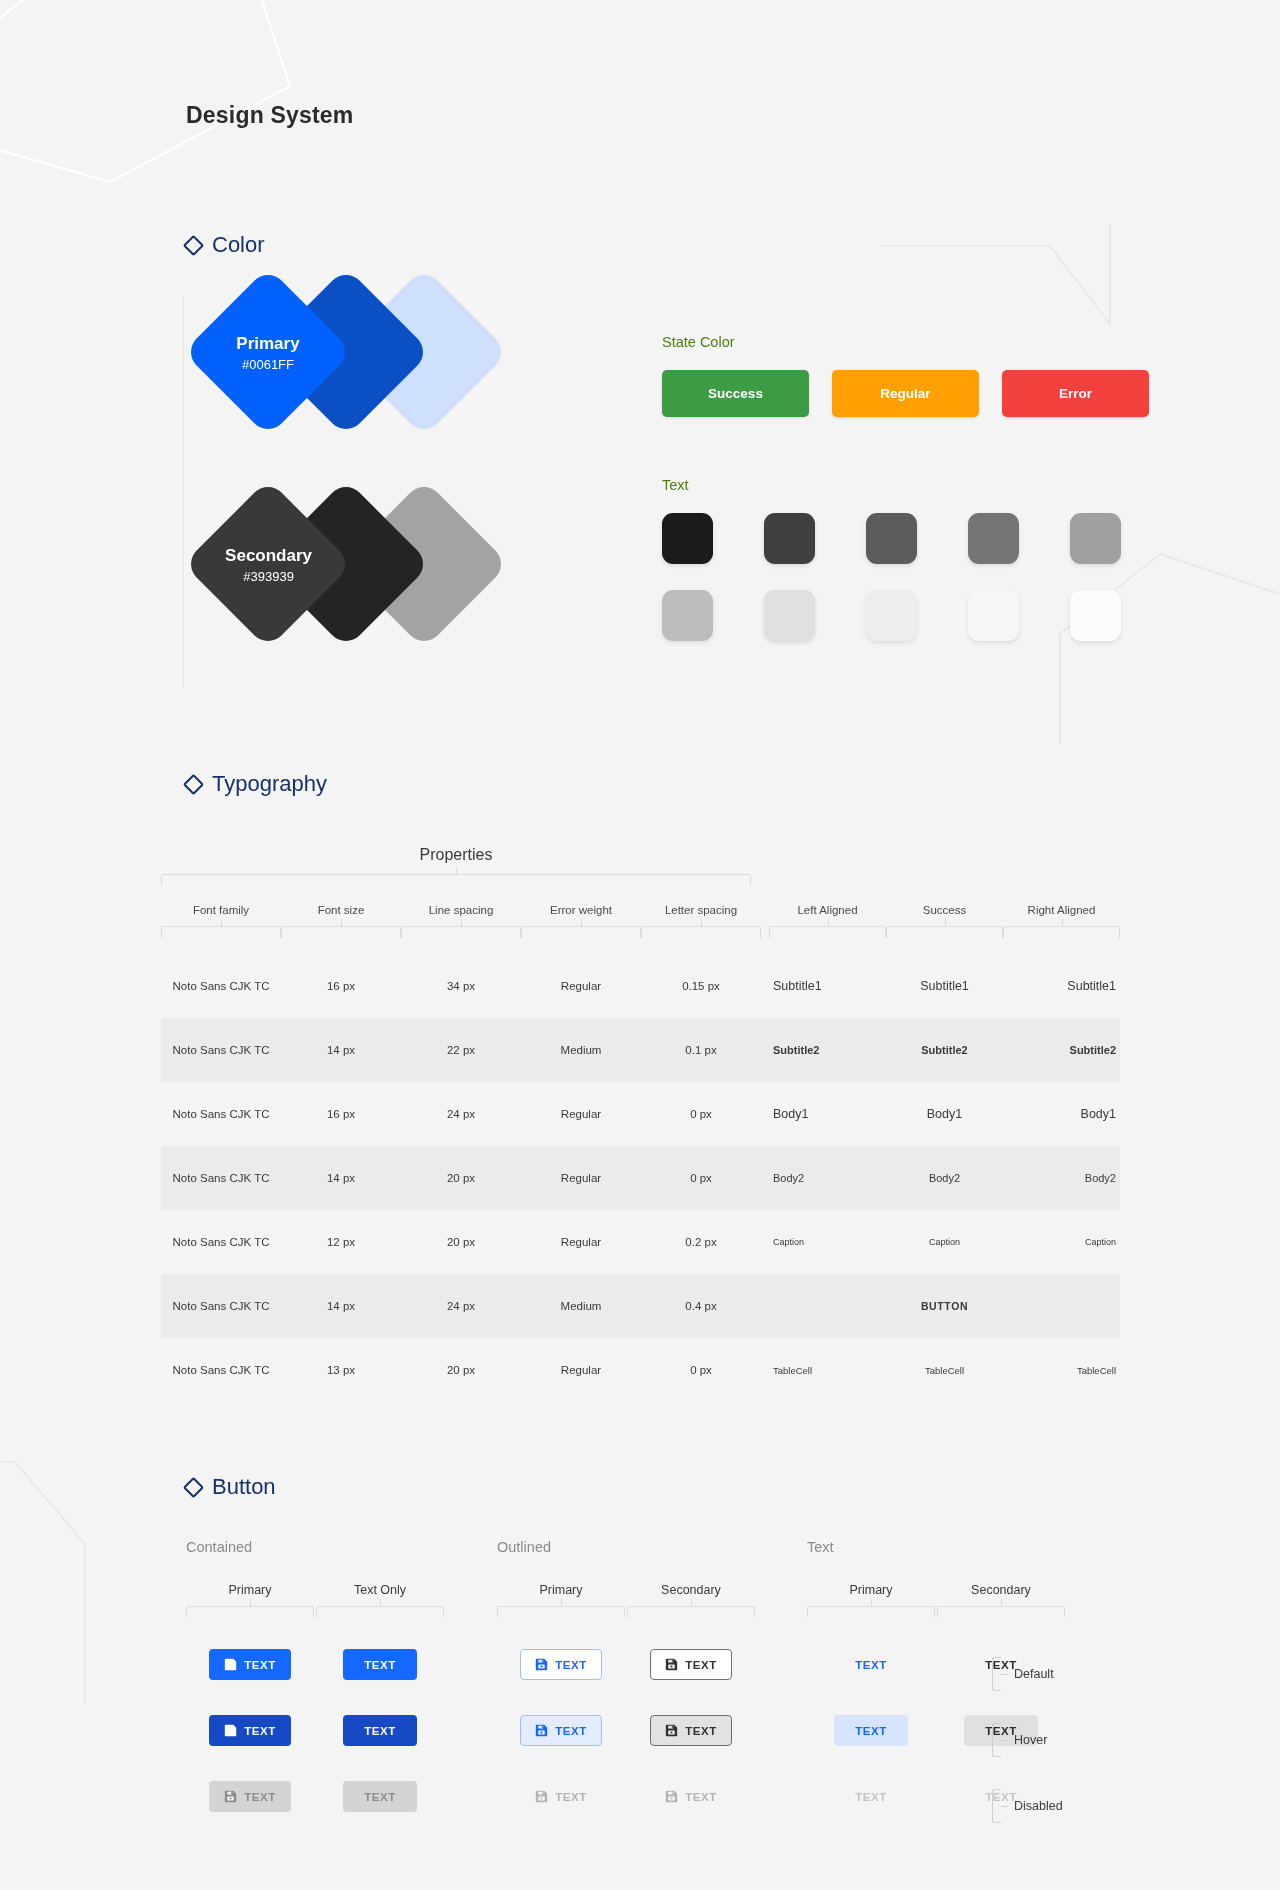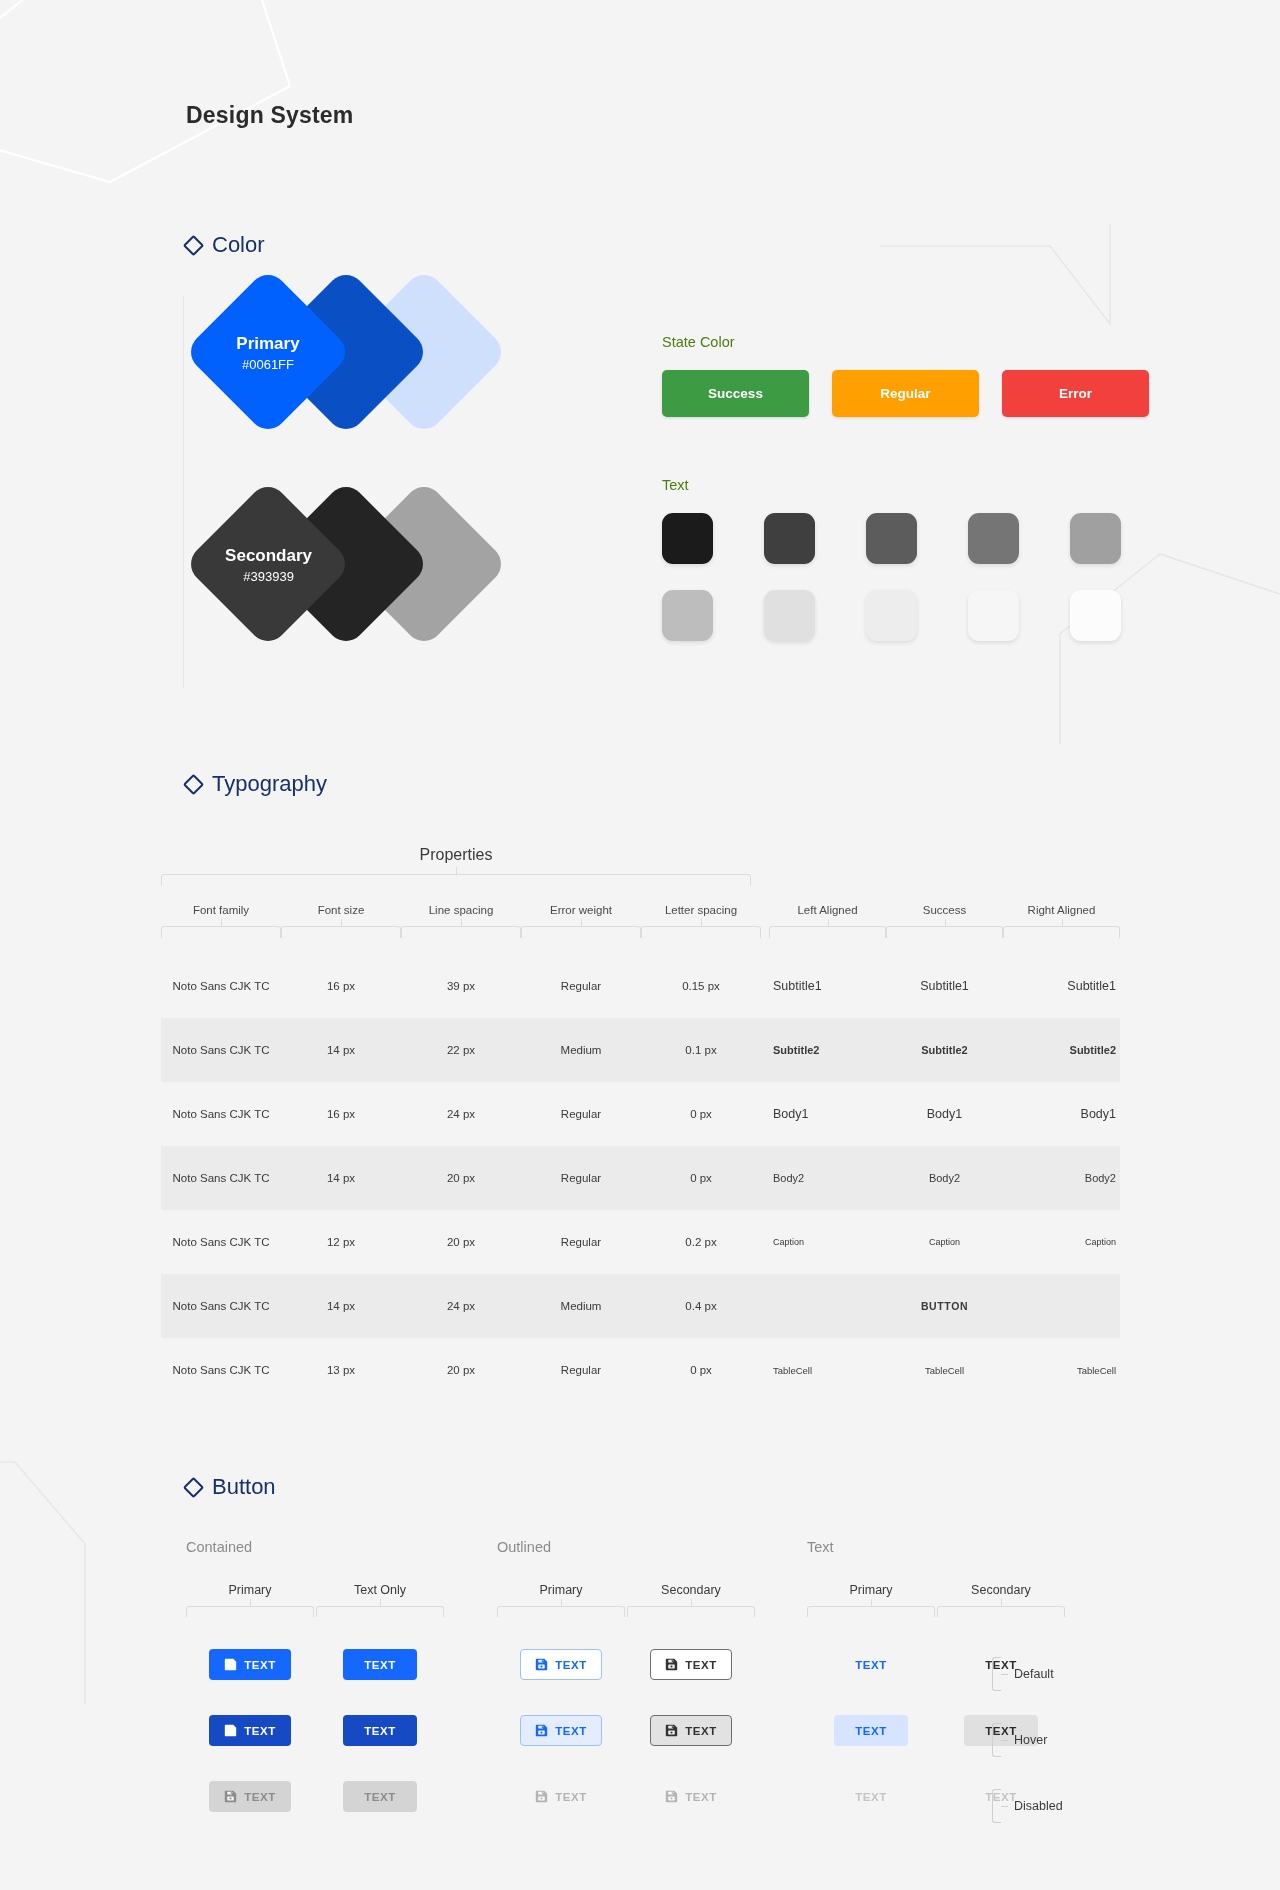--- a/index.html
+++ b/index.html
@@ -286,21 +286,21 @@
         </div>
         <div class="tcol" style="left: 842px; width: 117px;">
           <div class="tcol-title">Right Aligned</div>
           <div class="brk"></div>
         </div>
       </div>
     <div id="typo-rows">
         <div class="trow">
           <div class="tc c0">Noto Sans CJK TC</div>
           <div class="tc c1">16 px</div>
-          <div class="tc c2">39 px</div>
+          <div class="tc c2">34 px</div>
           <div class="tc c3">Regular</div>
           <div class="tc c4">0.15 px</div>
           <div class="pad-l"></div>
           <div class="tc c5 s-subtitle1">Subtitle1</div>
           <div class="tc c6 s-subtitle1">Subtitle1</div>
           <div class="tc c7 s-subtitle1">Subtitle1</div>
         </div>
         <div class="trow alt">
           <div class="tc c0">Noto Sans CJK TC</div>
           <div class="tc c1">14 px</div>

